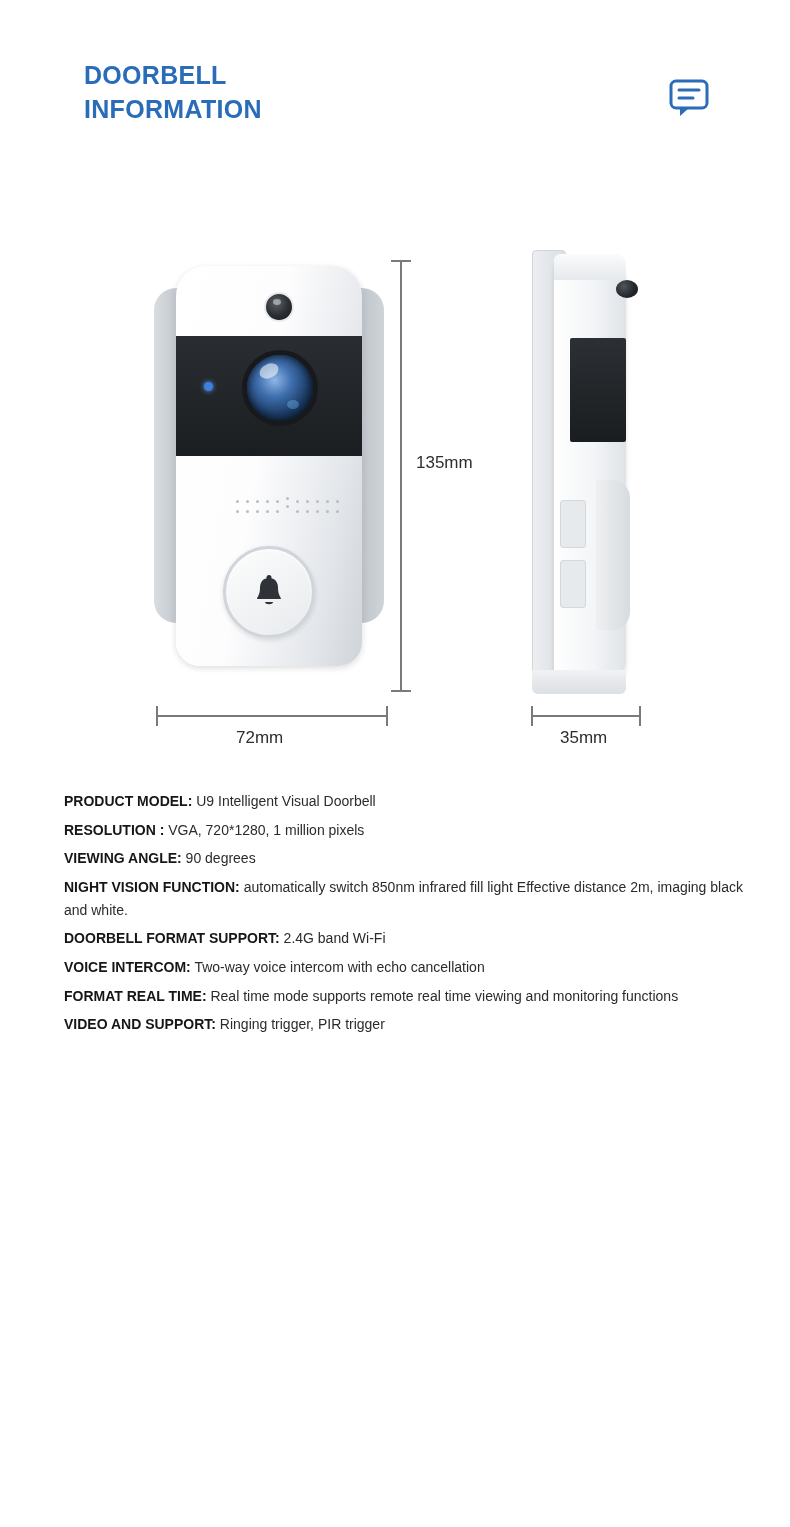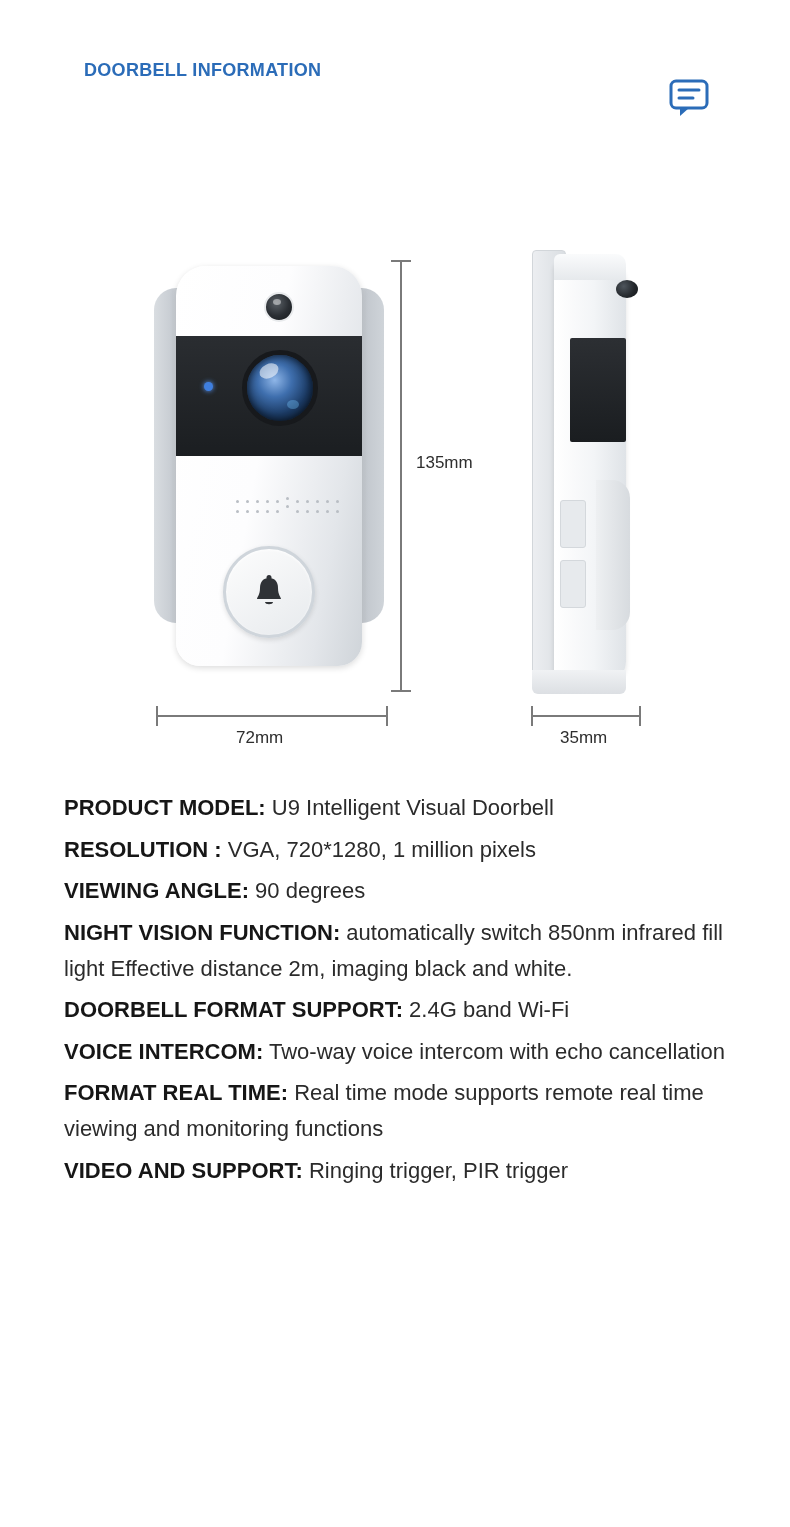--- a/index.html
+++ b/index.html
@@ -21,21 +21,21 @@
   .header {
     position: absolute;
     top: 58px;
     left: 84px;
     right: 60px;
     display: flex;
     align-items: flex-start;
     justify-content: space-between;
   }
   .header-title {
-    font-size: 18px;
+    font-size: 25px;
     font-weight: bold;
     color: #2b6cb8;
     line-height: 1.36;
     letter-spacing: 0.3px;
     max-width: 280px;
   }
   .chat-icon {
     width: 42px;
     height: 40px;
     margin-top: 20px;
@@ -306,21 +306,21 @@
   }
 
   
   .specs {
     position: absolute;
     top: 790px;
     left: 64px;
     right: 40px;
   }
   .spec-row {
-    font-size: 22px;
+    font-size: 14px;
     line-height: 1.62;
     color: #1d1d1d;
     margin-bottom: 6px;
   }
   .spec-label {
     font-weight: bold;
     color: #161616;
   }
   .spec-value {
     font-weight: normal;

